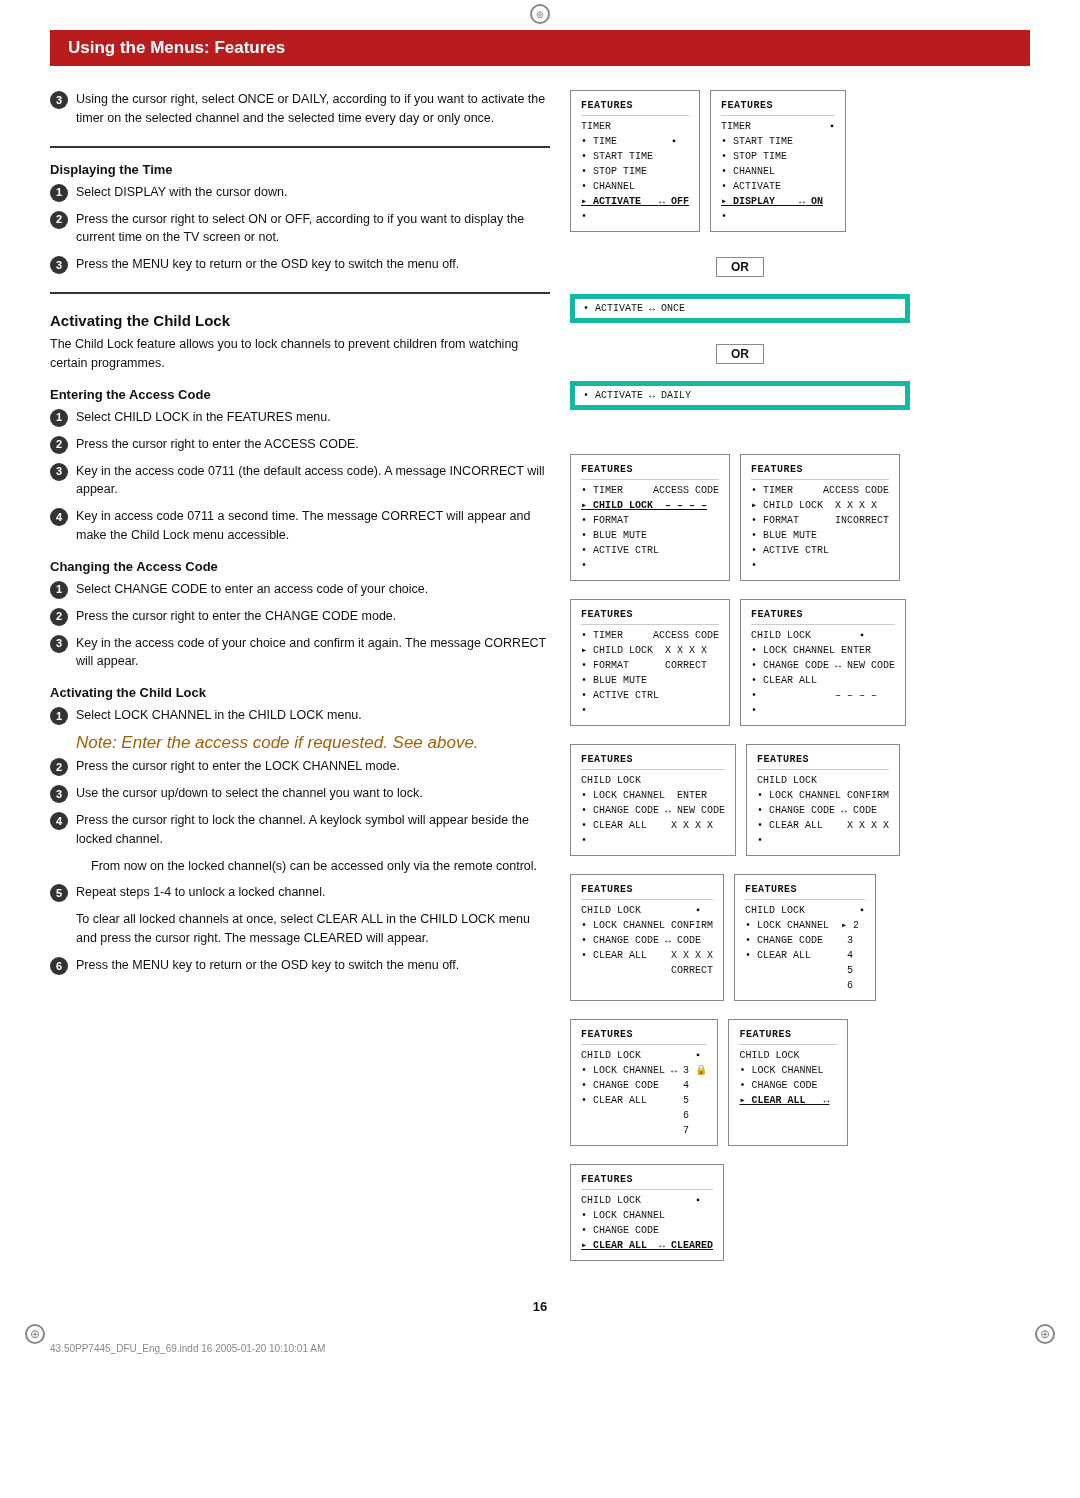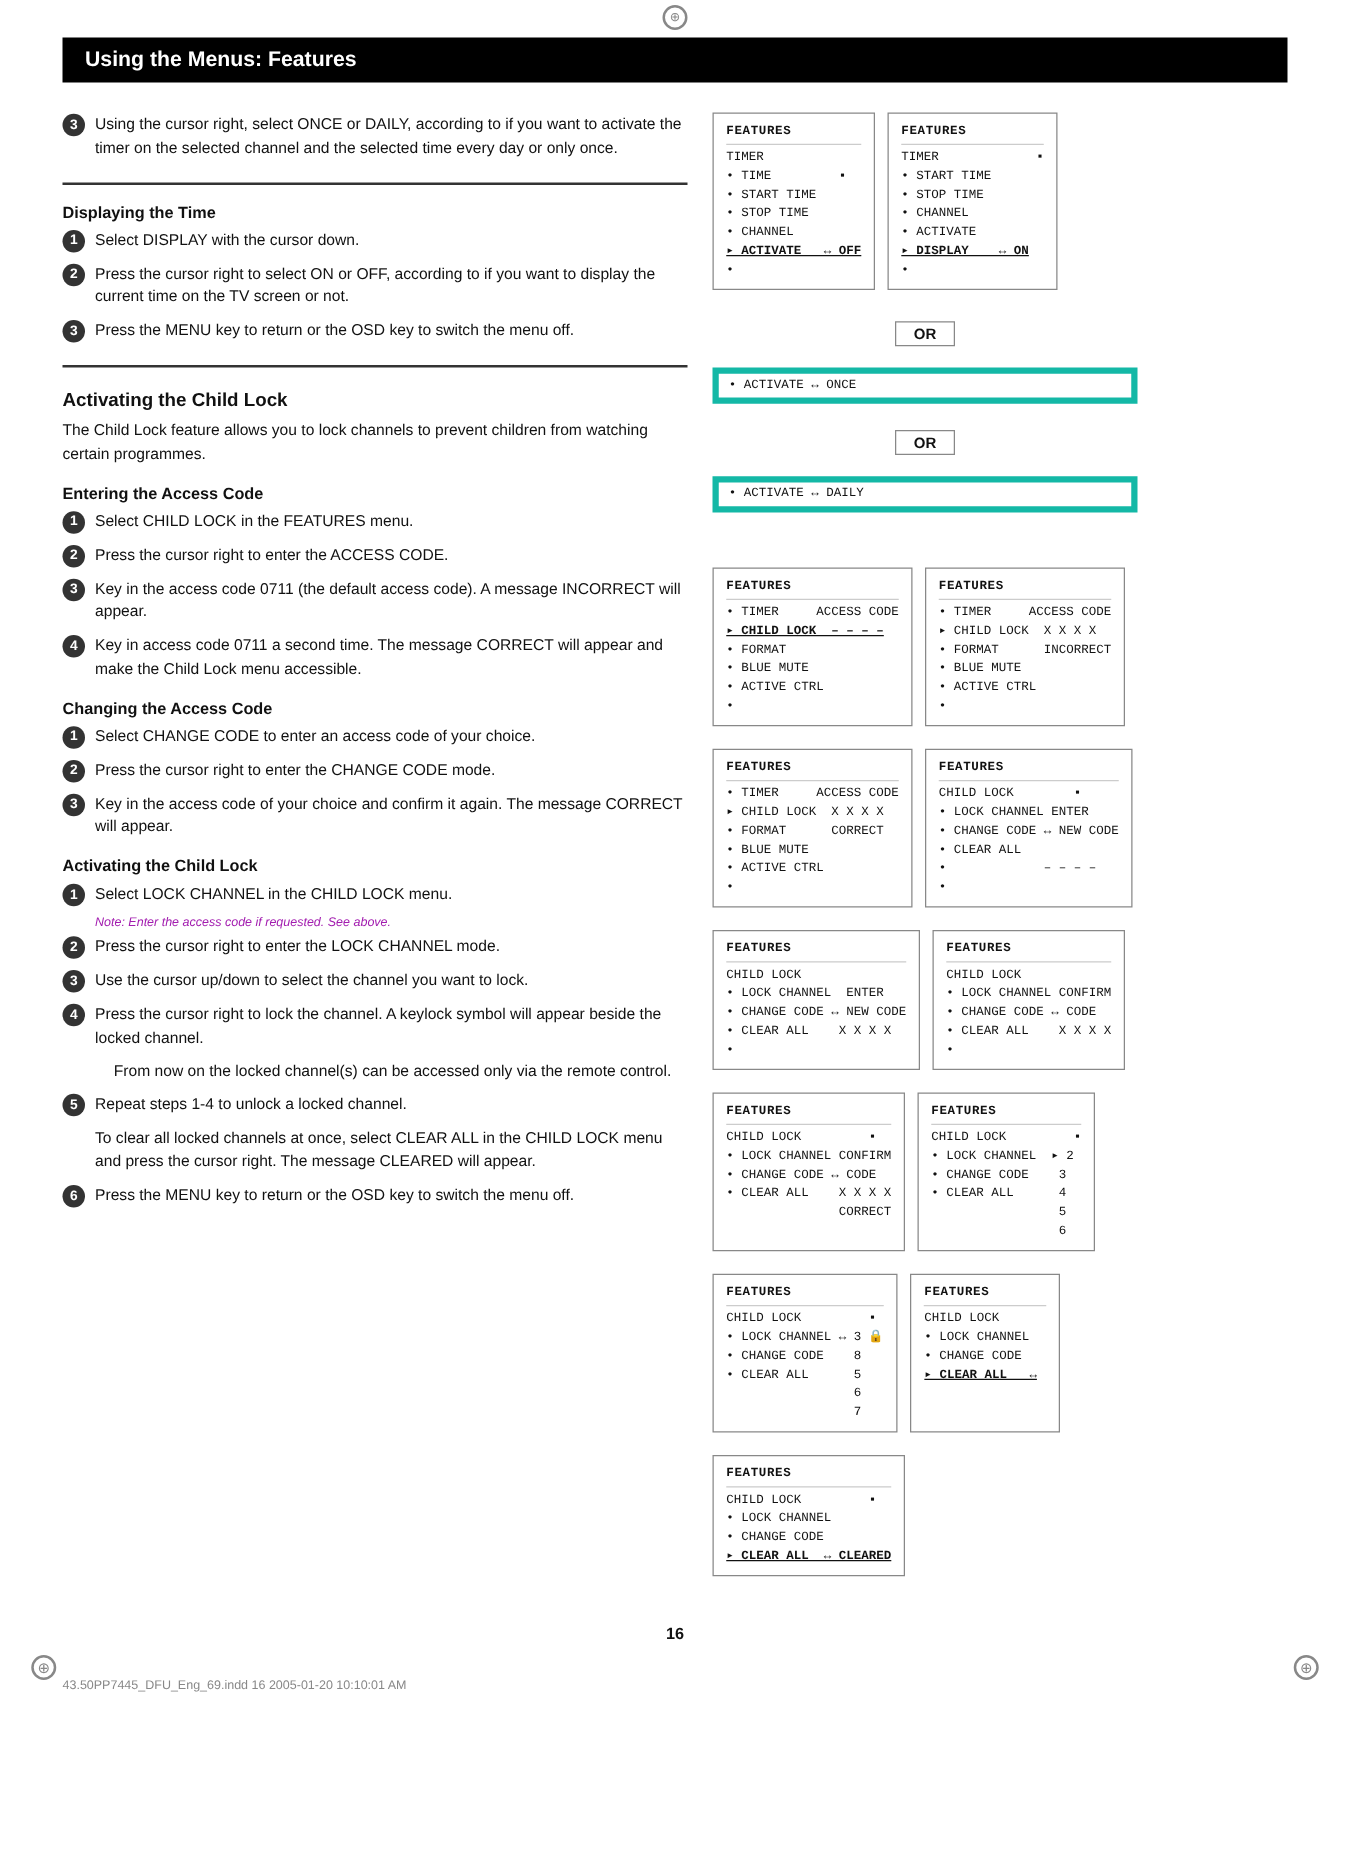--- a/index.html
+++ b/index.html
@@ -13,21 +13,21 @@
       position: relative;
     }
 
     .page-container {
       padding: 30px 50px 60px 50px;
       position: relative;
     }
 
     
     .title-bar {
-      background: #000000;
+      background: #b91c1c;
       color: #fff;
       padding: 8px 18px;
       font-size: 17px;
       font-weight: bold;
       margin-bottom: 24px;
       display: inline-block;
       width: 100%;
     }
 
     
@@ -84,22 +84,22 @@
       flex: 1;
     }
 
     .bold { font-weight: normal; }
 
     .note-text {
       font-style: italic;
       margin-left: 26px;
       margin-top: 5px;
       margin-bottom: 4px;
-      font-size: 10px;
-      color: #a21caf;
+      font-size: 17px;
+      color: #a16207;
     }
 
     
     .content-layout {
       display: flex;
       gap: 20px;
     }
 
     .left-col {
       flex: 1;
@@ -481,21 +481,21 @@
           <div class="screen-line">                 5</div>
           <div class="screen-line">                 6</div>
         </div>
       </div>
 
       <div class="two-col-screens">
         <div class="screen-box">
           <div class="screen-title">FEATURES</div>
           <div class="screen-line">CHILD LOCK         ▪</div>
           <div class="screen-line">• LOCK CHANNEL ↔ 3 🔒</div>
-          <div class="screen-line">• CHANGE CODE    8</div>
+          <div class="screen-line">• CHANGE CODE    4</div>
           <div class="screen-line">• CLEAR ALL      5</div>
           <div class="screen-line">                 6</div>
           <div class="screen-line">                 7</div>
         </div>
         <div class="screen-box">
           <div class="screen-title">FEATURES</div>
           <div class="screen-line">CHILD LOCK</div>
           <div class="screen-line">• LOCK CHANNEL</div>
           <div class="screen-line">• CHANGE CODE</div>
           <div class="highlight-line">▸ CLEAR ALL   ↔</div>

